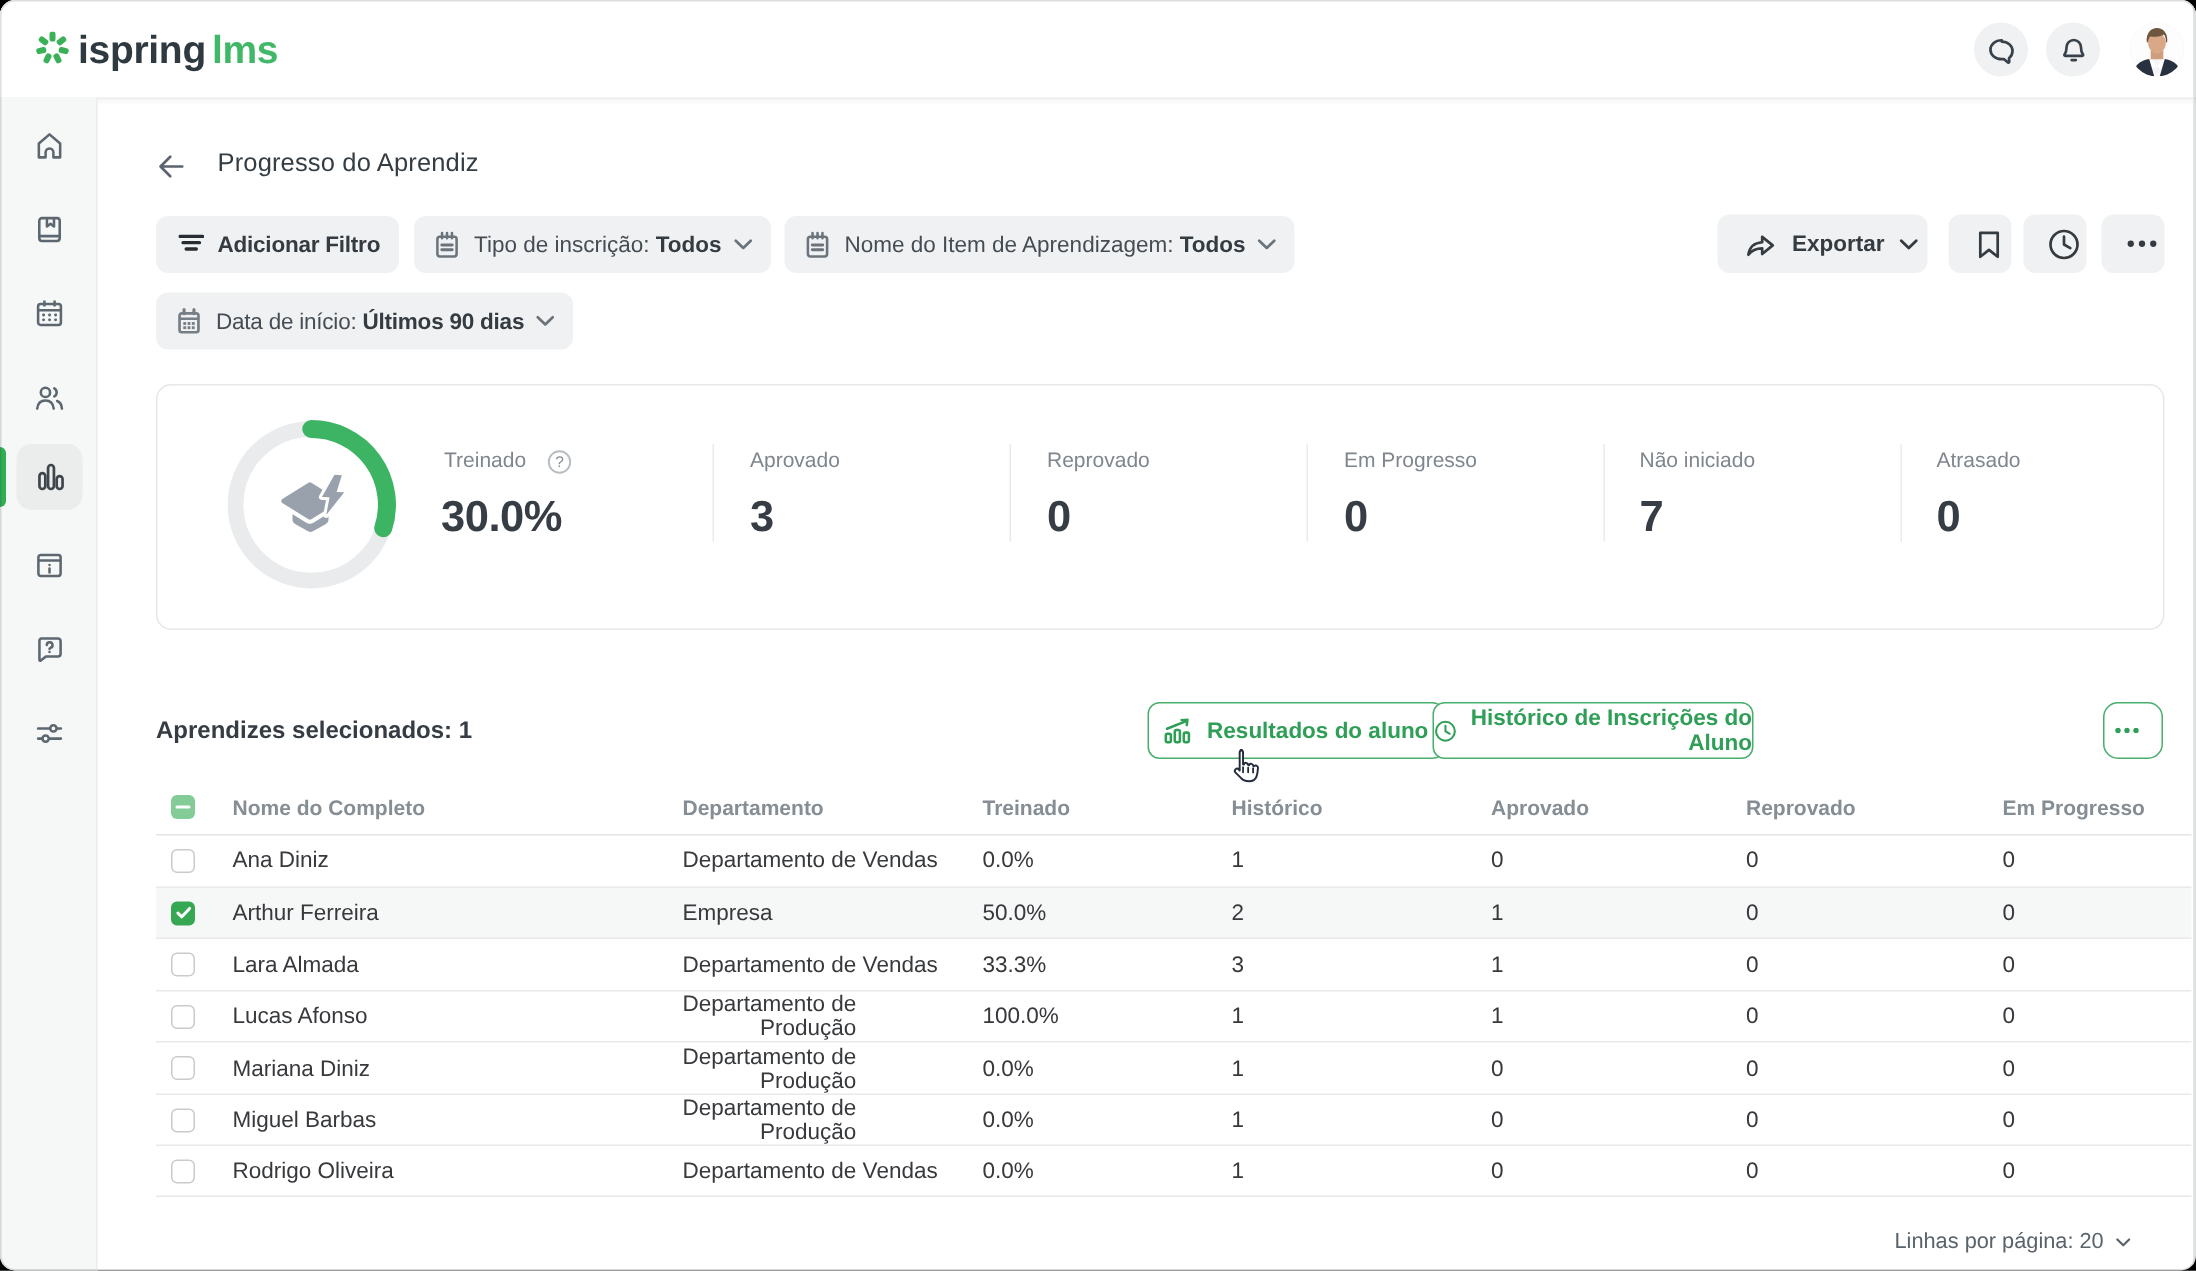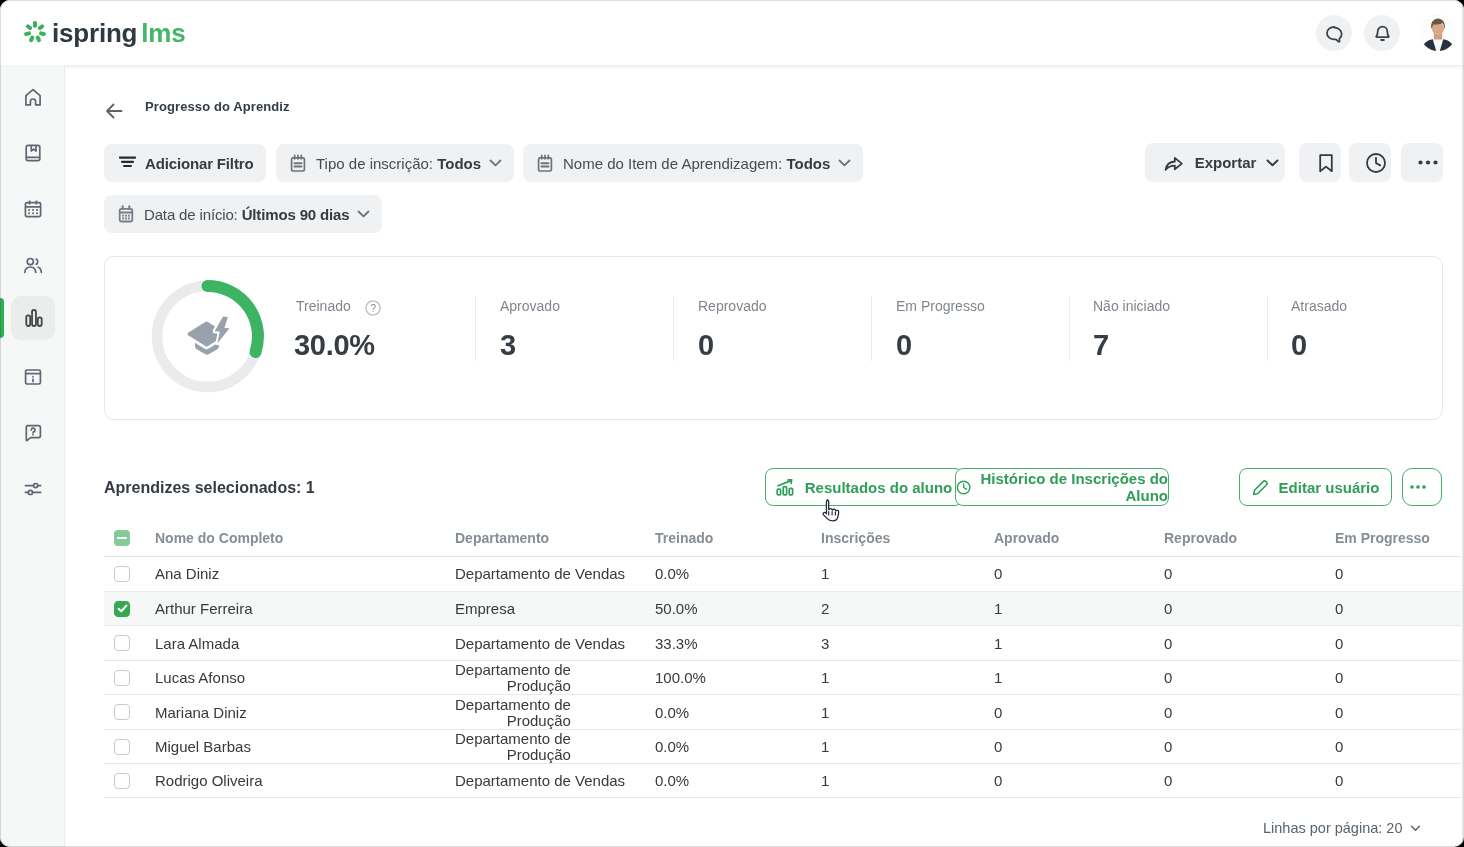--- a/index.html
+++ b/index.html
@@ -17,21 +17,21 @@
   
   .sidebar { position:absolute; left:0; top:65px; width:65px; height:783px; background:#f6f7f7; border-right:1px solid #ededee; }
   .snav { position:absolute; left:21px; width:24px; height:24px; color:#5d6770; }
   .active-bg { position:absolute; left:11px; top:231px; width:44px; height:44px; background:#ebecec; border-radius:10px; }
   .active-bar { position:absolute; left:0; top:233px; width:4px; height:40px; background:#2fae54; border-radius:0 4px 4px 0; }
 
   
   .edgeline { position:absolute; left:1462px; top:0; width:1px; height:847px; background:#e4e5e6; }
 
   
-  .title { position:absolute; left:145px; top:99px; font-size:13px; font-weight:700; color:#353d44; letter-spacing:0.1px; }
+  .title { position:absolute; left:145px; top:99px; font-size:17px; font-weight:400; color:#353d44; letter-spacing:0.1px; }
 
   
   .chip { position:absolute; height:38px; background:#f0f1f2; border-radius:8px; display:flex; align-items:center; font-size:15px; color:#454d54; padding:0 12px 0 13px; white-space:nowrap; letter-spacing:-0.15px; }
   .chip b { color:#343b41; }
   .chip svg { flex:0 0 auto; }
   .chip .lbl { margin-left:9px; }
   .chev { margin-left:8px; }
 
   
   .actbtn { position:absolute; top:143px; height:39px; background:#f0f1f2; border-radius:8px; display:flex; align-items:center; justify-content:center;padding-left:12px; }
@@ -267,26 +267,20 @@
     </svg>
     Resultados do aluno
   </div>
   <div class="gbtn" style="left:955px; width:214px">
     <svg width="19" height="19" viewBox="0 0 19 19" fill="none" stroke="#2f9e57" stroke-width="1.7">
       <circle cx="9.5" cy="9.5" r="7.8"></circle>
       <path d="M9.5 5 V9.5 l3.6 2.1" stroke-linecap="round" stroke-linejoin="round"></path>
     </svg>
     Histórico de Inscrições do Aluno
   </div>
-  <div class="gbtn" style="left:1239px; width:153px">
-    <svg width="18" height="18" viewBox="0 0 18 18" fill="none" stroke="#2f9e57" stroke-width="1.6" stroke-linejoin="round">
-      <path d="M2.5 12.2 L11.3 3.4 a1.7 1.7 0 0 1 2.4 0 l.9.9 a1.7 1.7 0 0 1 0 2.4 L5.8 15.5 l-4 1 z"></path>
-    </svg>
-    Editar usuário
-  </div>
   <div class="gbtn" style="left:1402px; width:40px; border-radius:10px">
     <svg width="16" height="4" viewBox="0 0 16 4" fill="#2f9e57">
       <circle cx="2" cy="2" r="1.8"></circle>
         <circle cx="8" cy="2" r="1.8"></circle>
         <circle cx="14" cy="2" r="1.8"></circle>
     </svg>
   </div>
 
   <svg class="abs" style="left:822px; top:499px" width="19" height="25" viewBox="0 0 19 25">
     <path d="M5.15 1 c.85 0 1.55.72 1.55 1.65 V10.6 l.6.07 c.15-.7.85-1.2 1.55-1.05 .7.1 1.2.65 1.3 1.4 l.55.1 c.2-.65.9-1.05 1.55-.9 .7.15 1.2.7 1.3 1.45 l.5.12 c.4-.45 1.05-.6 1.6-.35 .65.3 1.05.9 1 1.6 -.1 1.6-.4 4.1-1 5.7 -.8 2.1-2.05 3.1-4.85 3.1 -2.95 0-4.25-.6-5.55-2.25 L1.55 15.9 c-.5-.65-.45-1.55.2-2.1 .65-.55 1.6-.45 2.15.2 l.55.7 V2.65 c0-.93.7-1.65 1.55-1.65 Z" fill="#fff" stroke="#232b3b" stroke-width="1.3" stroke-linejoin="round"></path>
@@ -294,21 +288,21 @@
   </svg>
 
   <div class="abs" style="left:114px; top:530px; width:16px; height:16px; background:#83cc98; border-radius:4px">
     <svg width="16" height="16" viewBox="0 0 16 16">
         <path d="M4 8 h8" stroke="#fff" stroke-width="2" stroke-linecap="round"></path>
       </svg>
   </div>
   <div class="thead-lbl" style="left:155px">Nome do Completo</div>
   <div class="thead-lbl" style="left:455px">Departamento</div>
   <div class="thead-lbl" style="left:655px">Treinado</div>
-  <div class="thead-lbl" style="left:821px">Inscrições</div>
+  <div class="thead-lbl" style="left:821px">Histórico</div>
   <div class="thead-lbl" style="left:994px">Aprovado</div>
   <div class="thead-lbl" style="left:1164px">Reprovado</div>
   <div class="thead-lbl" style="left:1335px">Em Progresso</div>
   <div class="abs" style="left:104px; top:556px; width:1357px; height:1px; background:#e4e5e6"></div>
 
   <div class="trow" style="top:557px; height:35px">
     <div class="cb"></div>
     <div class="cell" style="left:51px; top:8px">Ana Diniz</div>
     <div class="cell" style="left:351px; top:8px">Departamento de Vendas</div>
     <div class="cell" style="left:551px; top:8px">0.0%</div>

